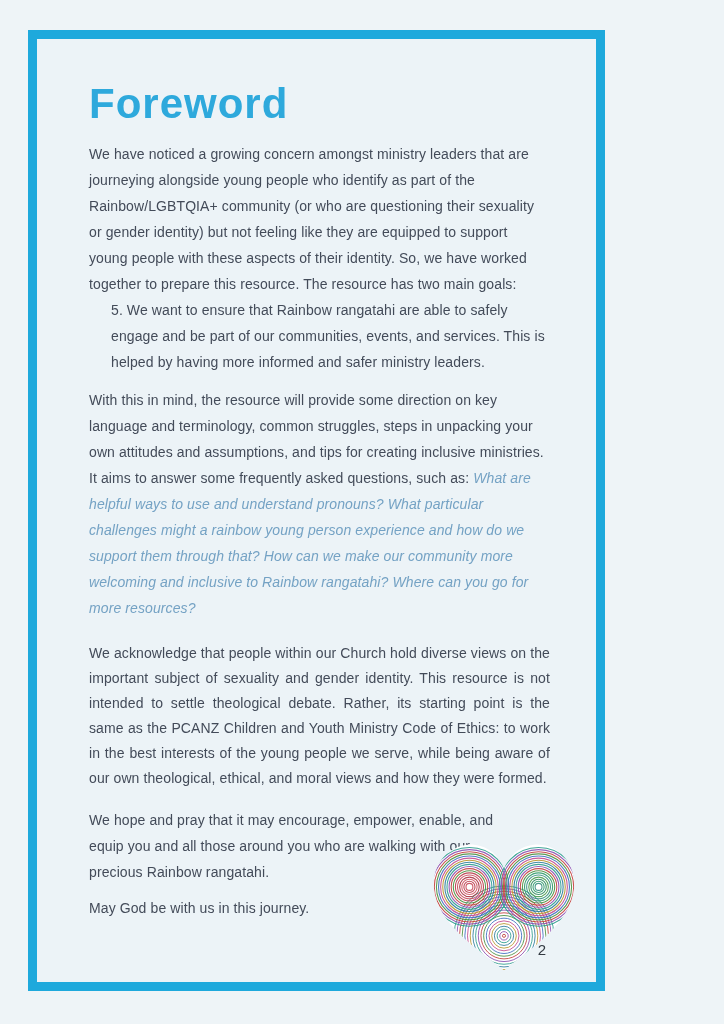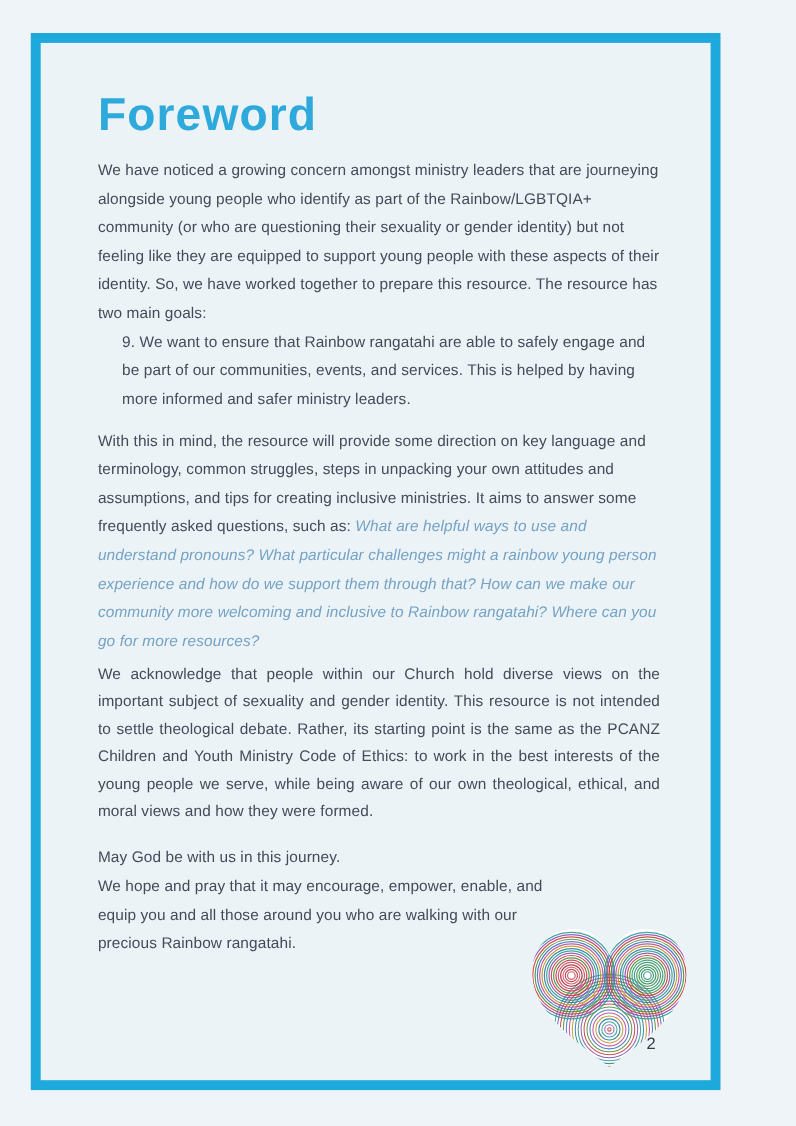--- a/index.html
+++ b/index.html
@@ -11,21 +11,21 @@
     height: 1024px;
     background: #eef4f7;
     font-family: "Liberation Sans", sans-serif;
     overflow: hidden;
     position: relative;
   }
   .frame {
     position: absolute;
     left: 28px;
     top: 30px;
-    width: 627px;
+    width: 577px;
     height: 961px;
     border: 9px solid #1ea9dc;
     background: #ecf3f7;
     box-sizing: border-box;
   }
   .content {
     padding: 40px 46px 0 52px;
   }
   h1.title {
     margin: 0 0 12px 0;
@@ -40,21 +40,21 @@
     font-size: 14px;
     line-height: 26px;
     letter-spacing: 0.1px;
     color: #434b59;
   }
   p.intro        { margin-bottom: 34px; }
   p.concern      { margin-bottom: 0; }
   p.goal         { margin-left: 22px; max-width: 538px; }
   p.goal-1       { margin-bottom: 12px; }
   p.goal-2       { margin-bottom: 4px; }
-  p.direction    { margin-bottom: 5px; }
+  p.direction    { margin-bottom: 20px; }
   p.acknowledge  { text-align: justify; line-height: 25px; margin-bottom: 16px; }
   p.hope         { max-width: 435px; margin-bottom: 10px; }
   p.closing      { margin-bottom: 0; }
   .accent-italic {
     font-style: italic;
     color: #74a2c4;
   }
   .heart-wrap {
     position: absolute;
     right: 12px;
@@ -74,30 +74,30 @@
 <body>
 
 <div class="frame">
   <div class="content">
 
     <h1 class="title">Foreword</h1>
 
 
     <p class="para concern">We have noticed a growing concern amongst ministry leaders that are journeying alongside young people who identify as part of the Rainbow/LGBTQIA+ community (or who are questioning their sexuality or gender identity) but not feeling like they are equipped to support young people with these aspects of their identity. So, we have worked together to prepare this resource. The resource has two main goals:</p>
 
-    <p class="para goal goal-1">9. We want to ensure that Rainbow rangatahi are able to safely engage and be part of our communities, events, and services. This is helped by having more informed and safer ministry leaders.</p>
+    <p class="para goal goal-1">5. We want to ensure that Rainbow rangatahi are able to safely engage and be part of our communities, events, and services. This is helped by having more informed and safer ministry leaders.</p>
 
 
     <p class="para direction"><span>With this in mind, the resource will provide some direction on key language and terminology, common struggles, steps in unpacking your own attitudes and assumptions, and tips for creating inclusive ministries. It aims to answer some frequently asked questions, such as: </span><em class="accent-italic">What are helpful ways to use and understand pronouns? What particular challenges might a rainbow young person experience and how do we support them through that? How can we make our community more welcoming and inclusive to Rainbow rangatahi? Where can you go for more resources?</em></p>
 
     <p class="para acknowledge">We acknowledge that people within our Church hold diverse views on the important subject of sexuality and gender identity. This resource is not intended to settle theological debate. Rather, its starting point is the same as the PCANZ Children and Youth Ministry Code of Ethics: to work in the best interests of the young people we serve, while being aware of our own theological, ethical, and moral views and how they were formed.</p>
 
+    <p class="para hope">We hope and pray that it may encourage, empower, enable, and equip you and all those around you who are walking with our precious Rainbow rangatahi.</p>
+
     <p class="para closing">May God be with us in this journey.</p>
-
-    <p class="para hope">We hope and pray that it may encourage, empower, enable, and equip you and all those around you who are walking with our precious Rainbow rangatahi.</p>
 
   </div>
 
   <div class="heart-wrap">
     <svg id="fp-heart" viewBox="0 0 160 150" width="160" height="144" aria-hidden="true">
       <defs>
         <clipPath id="heartClip">
           <path d="M80,140 C62,124 10,94 7,54 C5,24 28,7 49,9 C64,10.5 75,21 80,34 C85,21 96,10.5 111,9 C132,7 155,24 153,54 C150,94 98,124 80,140 Z"></path>
         </clipPath>
       </defs>

